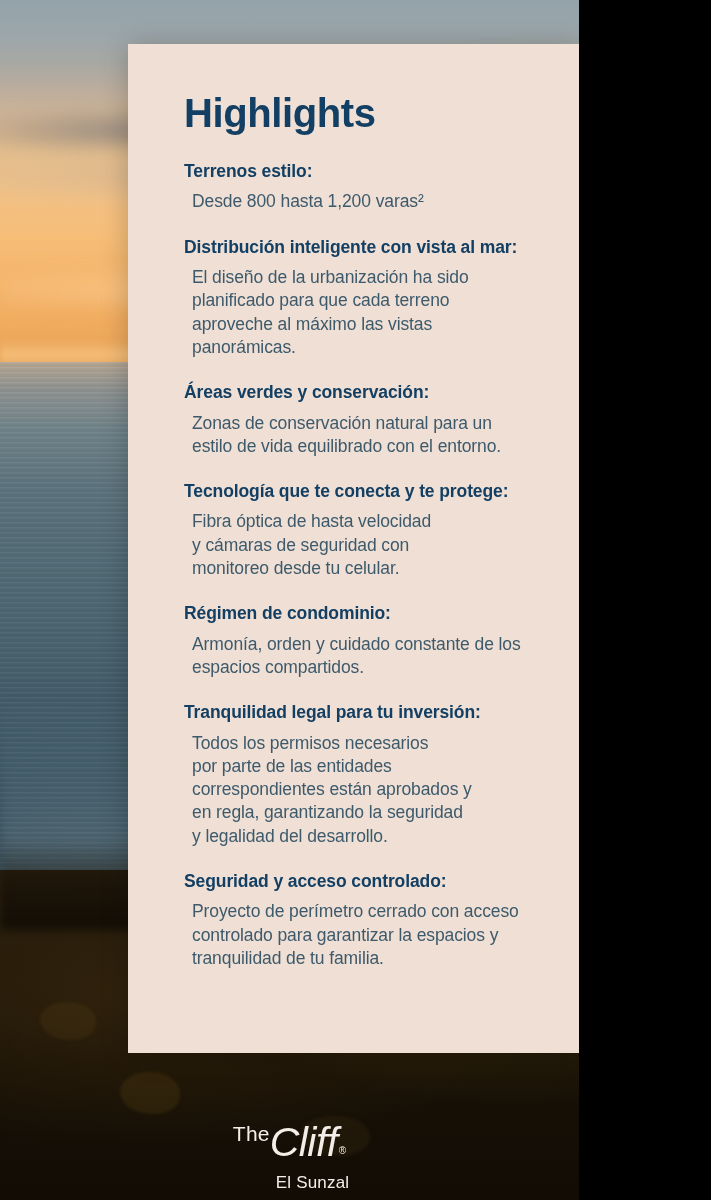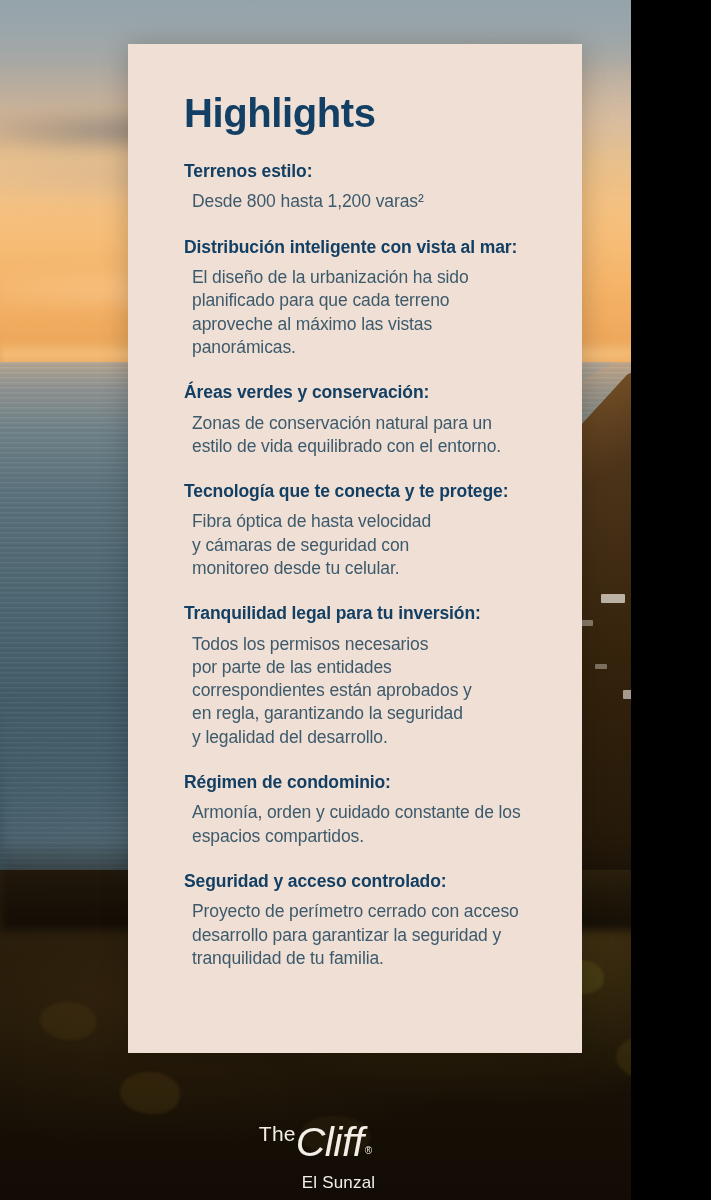--- a/index.html
+++ b/index.html
@@ -6,21 +6,21 @@
     margin: 0;
     padding: 0;
     background: #000;
   }
   body {
     font-family: "Liberation Sans", sans-serif;
   }
 
   #poster {
     position: relative;
-    width: 631px;
+    width: 579px;
     height: 1200px;
     overflow: hidden;
     background: #d946ef;
   }
 
   
   .bg-layer { position: absolute; left: 0; top: 0; width: 711px; height: 1200px; }
 
   
   .bg-sky {
@@ -301,36 +301,36 @@
     </div>
 
     <div class="hl-item">
       <p class="hl-term">Tecnología que te conecta y te protege:</p>
       <p class="hl-desc">Fibra óptica de hasta velocidad
 y cámaras de seguridad con
 monitoreo desde tu celular.</p>
     </div>
 
     <div class="hl-item">
+      <p class="hl-term">Régimen de condominio:</p>
+      <p class="hl-desc">Armonía, orden y cuidado constante de los espacios compartidos.</p>
+    </div>
+
+    <div class="hl-item">
       <p class="hl-term">Tranquilidad legal para tu inversión:</p>
       <p class="hl-desc">Todos los permisos necesarios
 por parte de las entidades
 correspondientes están aprobados y
 en regla, garantizando la seguridad
 y legalidad del desarrollo.</p>
     </div>
 
     <div class="hl-item">
-      <p class="hl-term">Régimen de condominio:</p>
-      <p class="hl-desc">Armonía, orden y cuidado constante de los espacios compartidos.</p>
-    </div>
-
-    <div class="hl-item">
       <p class="hl-term">Seguridad y acceso controlado:</p>
-      <p class="hl-desc">Proyecto de perímetro cerrado con acceso desarrollo para garantizar la seguridad y tranquilidad de tu familia.</p>
+      <p class="hl-desc">Proyecto de perímetro cerrado con acceso controlado para garantizar la espacios y tranquilidad de tu familia.</p>
     </div>
   </div>
 
   <div class="brand">
     <div class="brand-wordmark">
       <span class="brand-the">The</span><span class="brand-cliff">Cliff</span><span class="brand-reg">®</span>
     </div>
     <div class="brand-sub">El Sunzal</div>
   </div>
 

